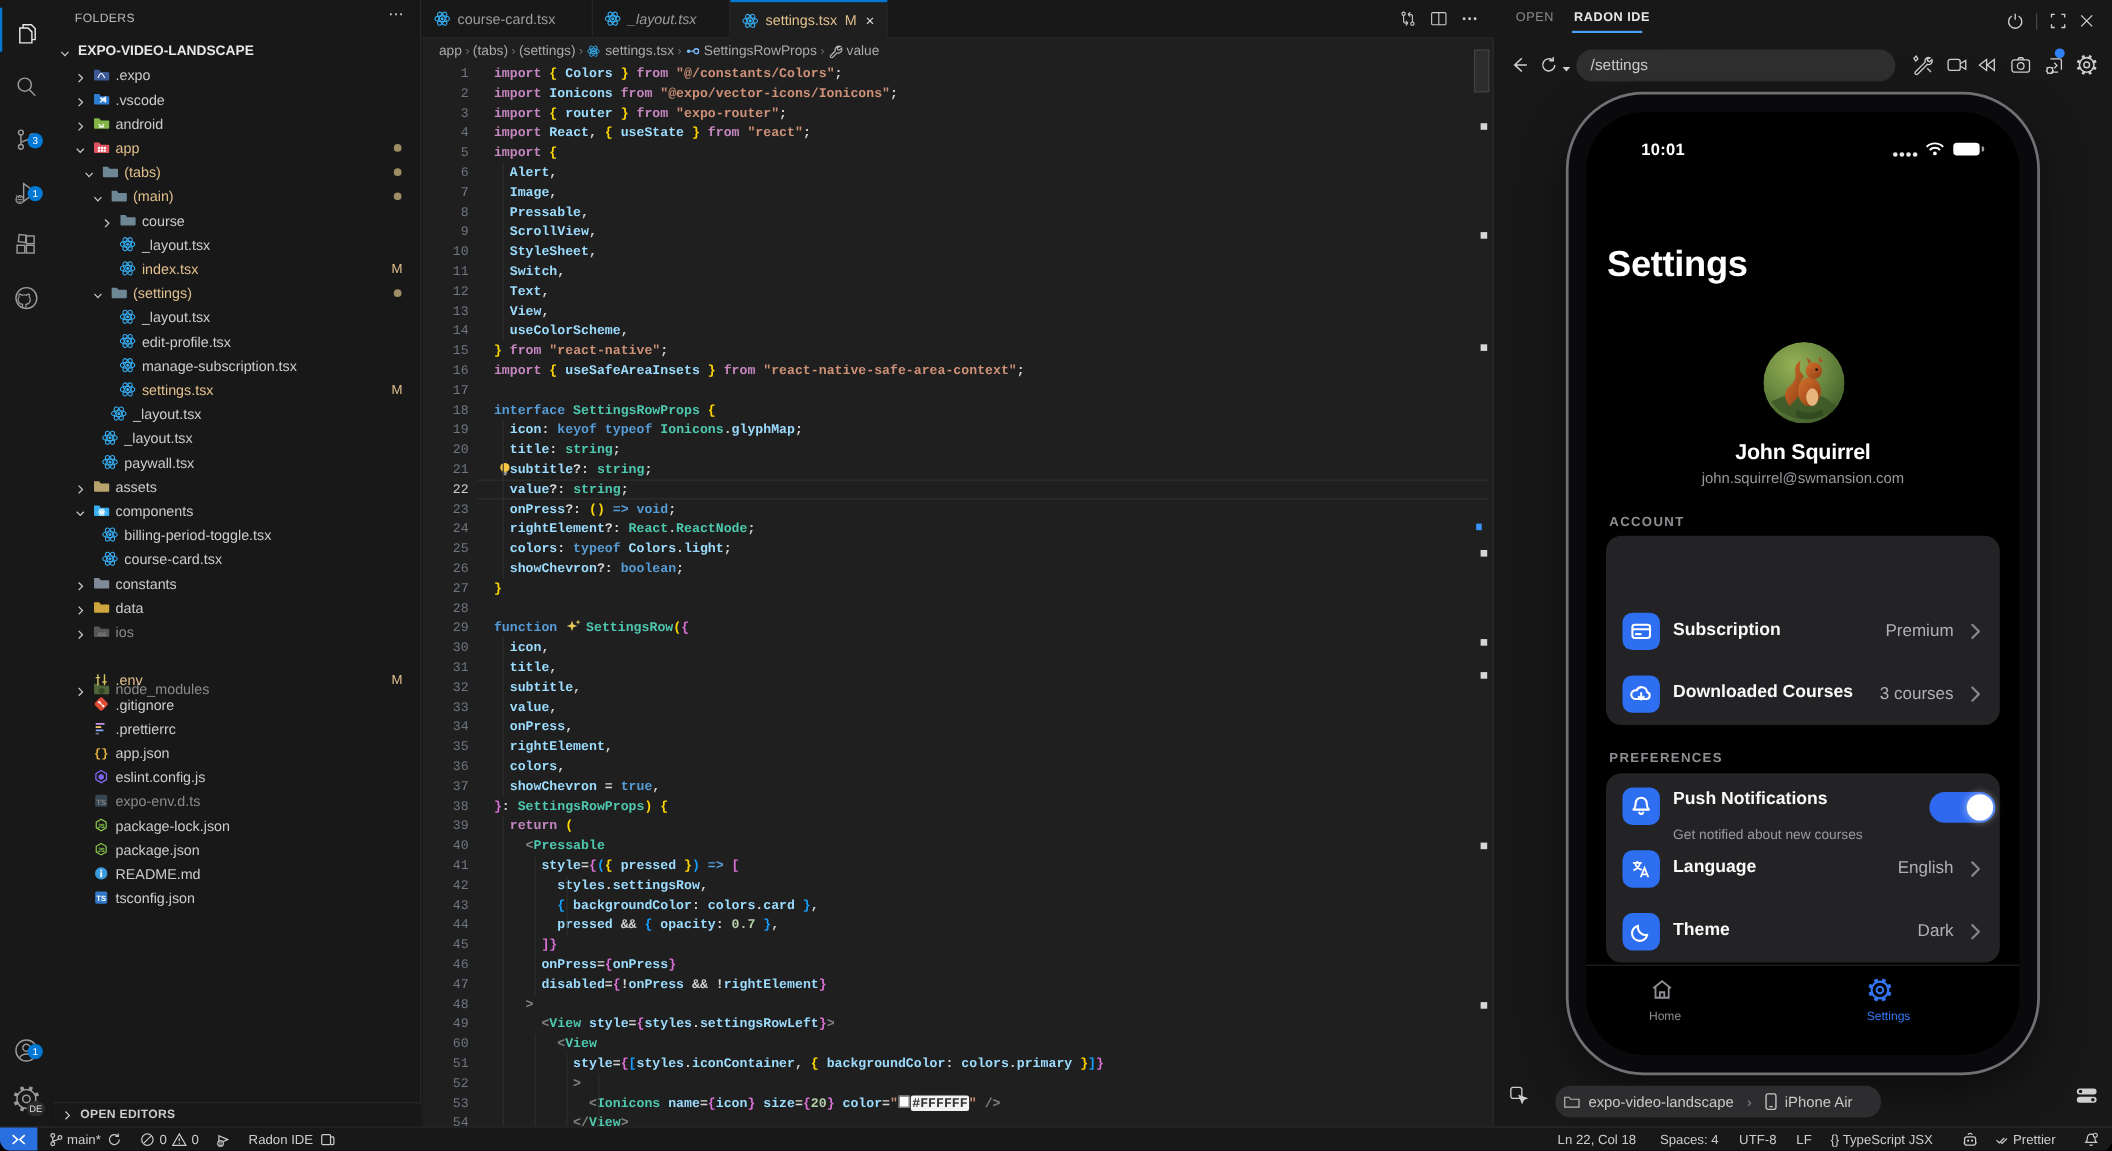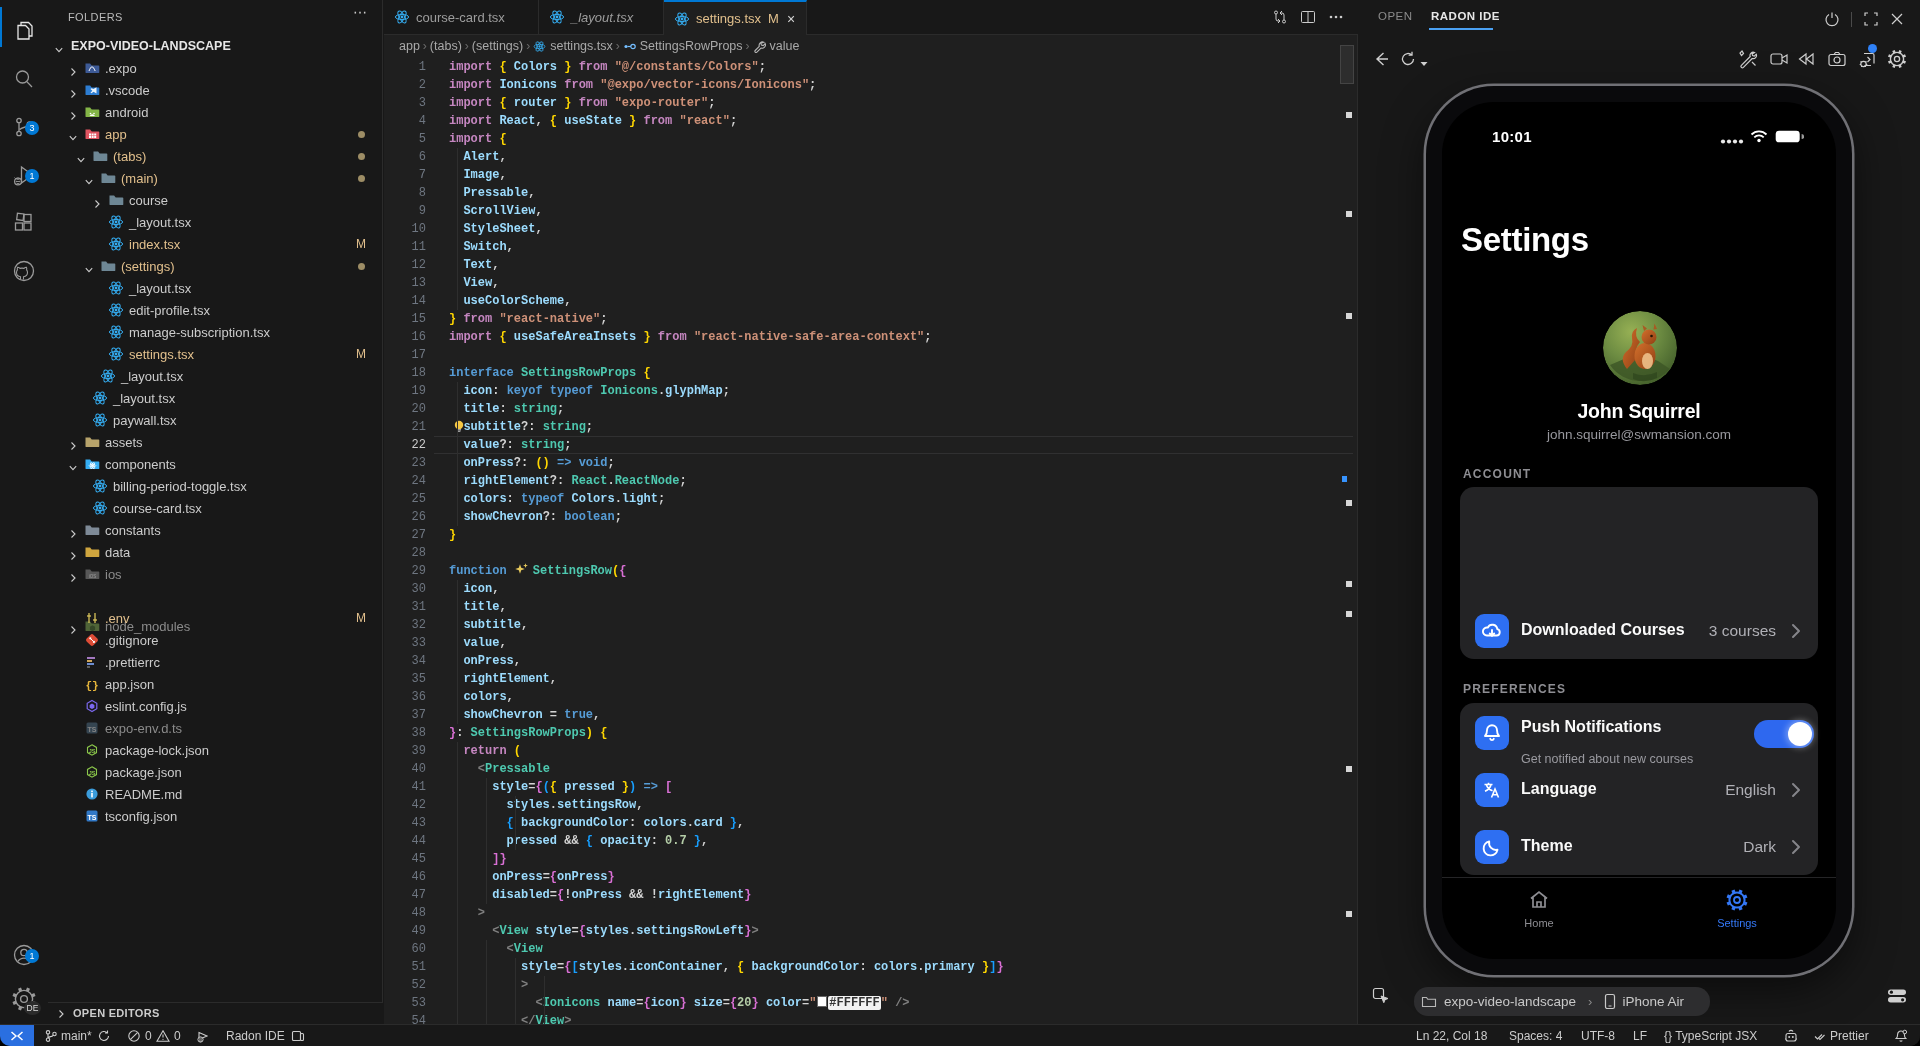--- a/index.html
+++ b/index.html
@@ -71,21 +71,21 @@
 .crow { position:absolute; left:0; width:358px; height:57px; }
 .cicon { position:absolute; left:15px; width:34px; height:34px; border-radius:9px; background:#2e6ff2;
   display:flex; align-items:center; justify-content:center; }
 .ct1 { position:absolute; left:61px; font-size:16px; font-weight:600; color:#fafafa; }
 .ct2 { position:absolute; left:61px; font-size:12.5px; color:#9a9aa0; }
 .cval { position:absolute; right:42px; font-size:15.5px; color:#b0b0b6; text-align:right; }
 .cchev { position:absolute; right:17px; }
 .toggle { position:absolute; right:4px; width:60px; height:28px; border-radius:14px; background:#2e68ef; }
 .knob { position:absolute; right:2px; top:2px; width:24px; height:24px; border-radius:50%; background:#fff; box-shadow:0 0 6px 2px rgba(255,255,255,.35); }
 .tabbar-line { position:absolute; left:0; top:775px; width:394px; height:1px; background:#252527; }
-.tbitem { position:absolute; width:80px; text-align:center; }
+.tbitem { position:absolute; width:80px; text-align:left; }
 .tbitem .lbl { font-size:11px; margin-top:1px; }
 .belowbar { position:absolute; left:0; top:979px; width:561px; height:45px; }
 .devpill { position:absolute; left:55px; top:8px; width:296px; height:29px; background:#2d2d2f; border-radius:14px;
   display:flex; align-items:center; color:#c8c8c8; font-size:13.5px; }
 
 .statusbar { position:absolute; left:0; top:1024px; width:1920px; height:22px; background:#181818; border-top:1px solid #2B2B2B; }
 .remote { position:absolute; left:0; top:0; width:34px; height:22px; background:#2a6fe0; display:flex; align-items:center; justify-content:center; }
 .sbi { position:absolute; top:0; height:22px; display:flex; align-items:center; font-size:12px; color:#cccccc; }
 </style></head>
 <body>
@@ -732,20 +732,21 @@
   <div class="toolrow">
     <span style="position:absolute;left:12px;top:9px"><svg width="20" height="20" viewBox="0 0 20 20" style="">
             <path d="M12.5 4 L6 10 l6.5 6 M6 10 h11" stroke="#cfcfcf" stroke-width="1.4" fill="none"></path>
           </svg></span>
     <span style="position:absolute;left:40px;top:10px"><svg width="18" height="18" viewBox="0 0 18 18" style="">
             <path d="M14.5 9 a5.5 5.5 0 1 1-1.6-3.9 M13 1.8 v3.4 h-3.4" stroke="#cfcfcf" stroke-width="1.3" fill="none"></path>
           </svg></span>
     <span style="position:absolute;left:60px;top:15px"><svg width="10" height="10" viewBox="0 0 10 10" style="">
             <path d="M1.5 3 L5 7 L8.5 3 Z" fill="#cfcfcf"></path>
           </svg></span>
+    <div class="urlpill">/settings</div>
     <span style="position:absolute;left:379px;top:9px"><svg width="20" height="20" viewBox="0 0 20 20" style="">
             <path d="M16.5 3.5 a3.2 3.2 0 0 0-4.3 4 L3.4 16.3 a1.4 1.4 0 0 0 2 2 L14.2 9.5 a3.2 3.2 0 0 0 4-4.3 l-1.9 1.9 -1.7-.5 -.5-1.7 Z" stroke="#cfcfcf" stroke-width="1.2" fill="none"></path>
             <path d="M3.5 6.5 l2-2 L4 2 2 4 Z M14 13 l3.5 3.5" stroke="#cfcfcf" stroke-width="1.2" fill="none"></path>
           </svg></span>
     <span style="position:absolute;left:410px;top:9px"><svg width="20" height="20" viewBox="0 0 20 20" style="">
             <rect x="2" y="5" width="11" height="10" rx="2" stroke="#cfcfcf" stroke-width="1.2" fill="none"></rect>
             <path d="M13 9 l5-3 v8 l-5-3" stroke="#cfcfcf" stroke-width="1.2" fill="none"></path>
           </svg></span>
     <span style="position:absolute;left:437px;top:9px"><svg width="20" height="20" viewBox="0 0 20 20" style="">
             <path d="M10 5 L3.5 10 L10 15 Z M17 5 L10.5 10 L17 15 Z" stroke="#cfcfcf" stroke-width="1.2" fill="none"></path>
@@ -817,20 +818,34 @@
 <path d="M41 20 l-1.5-6 4.5 3.5 Z M50.5 18.5 l1-6 2.5 5.5 Z" fill="#a85a22"></path>
 <circle cx="48.5" cy="25" r="1.3" fill="#241406"></circle>
 <ellipse cx="44.5" cy="50" rx="5.5" ry="8" fill="#eec08a" opacity=".9"></ellipse>
 <path d="M30 62 q12 5 24-1 l0 6 q-12 6-24 1 Z" fill="#2e451d" opacity=".7"></path>
 </svg></div>
       <div class="sc-name">John Squirrel</div>
       <div class="sc-mail">john.squirrel@swmansion.com</div>
 
       <div class="sc-sec" style="left:21px;top:365px">ACCOUNT</div>
       <div class="card" style="top:385px">
+        <div class="crow" style="top:70px">
+          <div class="cicon" style="top:0">
+                <svg width="22" height="22" viewBox="0 0 22 22" style="">
+                  <rect x="3" y="5" width="16" height="12" rx="2.2" stroke="#fff" stroke-width="1.9" fill="none" stroke-linecap="round" stroke-linejoin="round"></rect>
+                  <line x1="3.4" y1="9" x2="18.6" y2="9" stroke="#fff" stroke-width="1.9" fill="none" stroke-linecap="round" stroke-linejoin="round"></line>
+                  <line x1="6.2" y1="13.5" x2="10.5" y2="13.5" stroke="#fff" stroke-width="1.9" fill="none" stroke-linecap="round" stroke-linejoin="round"></line>
+                </svg>
+              </div>
+          <div class="ct1" style="top:7px">Subscription</div>
+          <div class="cval" style="top:8px">Premium</div>
+          <span class="cchev" style="top:9px"><svg width="10" height="16" viewBox="0 0 10 16" style="">
+                  <path d="M2 2 L8 8 L2 14" stroke="#85858a" stroke-width="2" fill="none" stroke-linecap="round" stroke-linejoin="round"></path>
+                </svg></span>
+        </div>
         <div class="crow" style="top:127px">
           <div class="cicon" style="top:0">
                 <svg width="24" height="24" viewBox="0 0 24 24" style="">
                   <path d="M7 16.5 a4 4 0 1 1 .8-7.9 a5 5 0 0 1 9.5 1.6 a3.2 3.2 0 0 1-.6 6.3 H7 Z" stroke="#fff" stroke-width="1.9" fill="none" stroke-linecap="round" stroke-linejoin="round"></path>
                   <path d="M12 11 v5.5 M9.8 14.5 l2.2 2.4 2.2-2.4" stroke="#fff" stroke-width="1.9" fill="none" stroke-linecap="round" stroke-linejoin="round"></path>
                 </svg>
               </div>
           <div class="ct1" style="top:7px">Downloaded Courses</div>
           <div class="cval" style="top:8px">3 courses</div>
           <span class="cchev" style="top:9px"><svg width="10" height="16" viewBox="0 0 10 16" style="">

